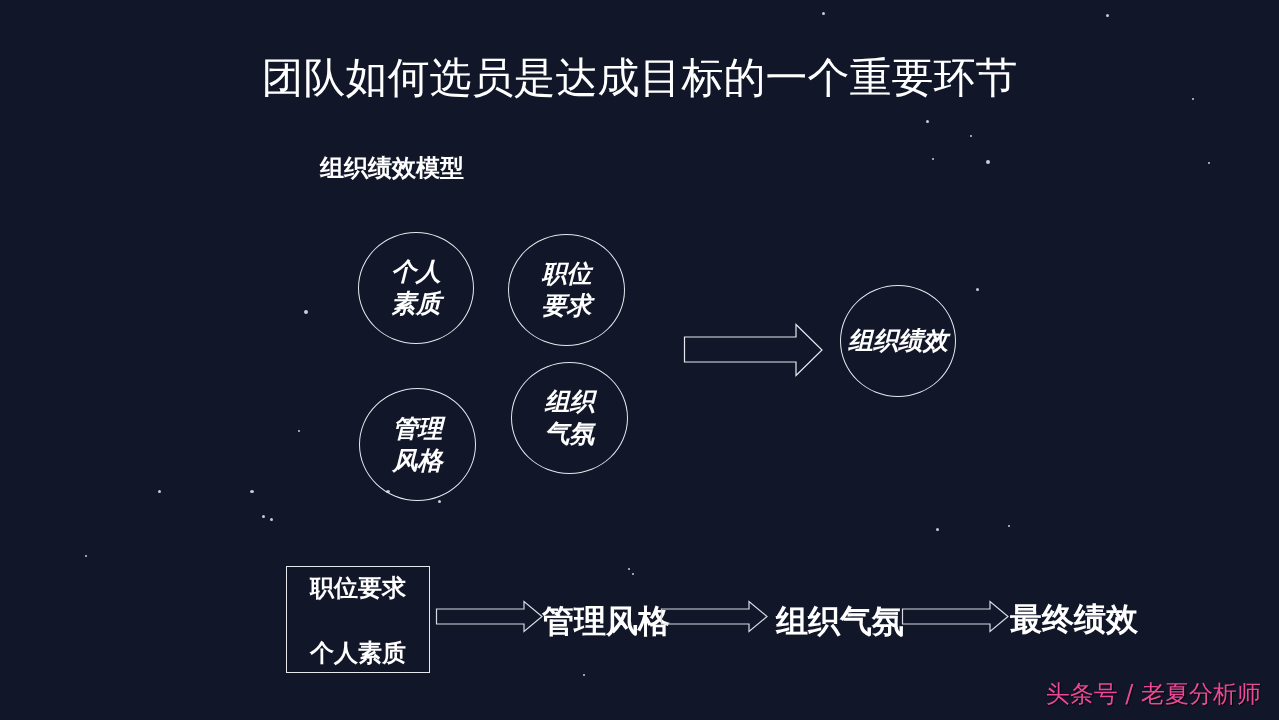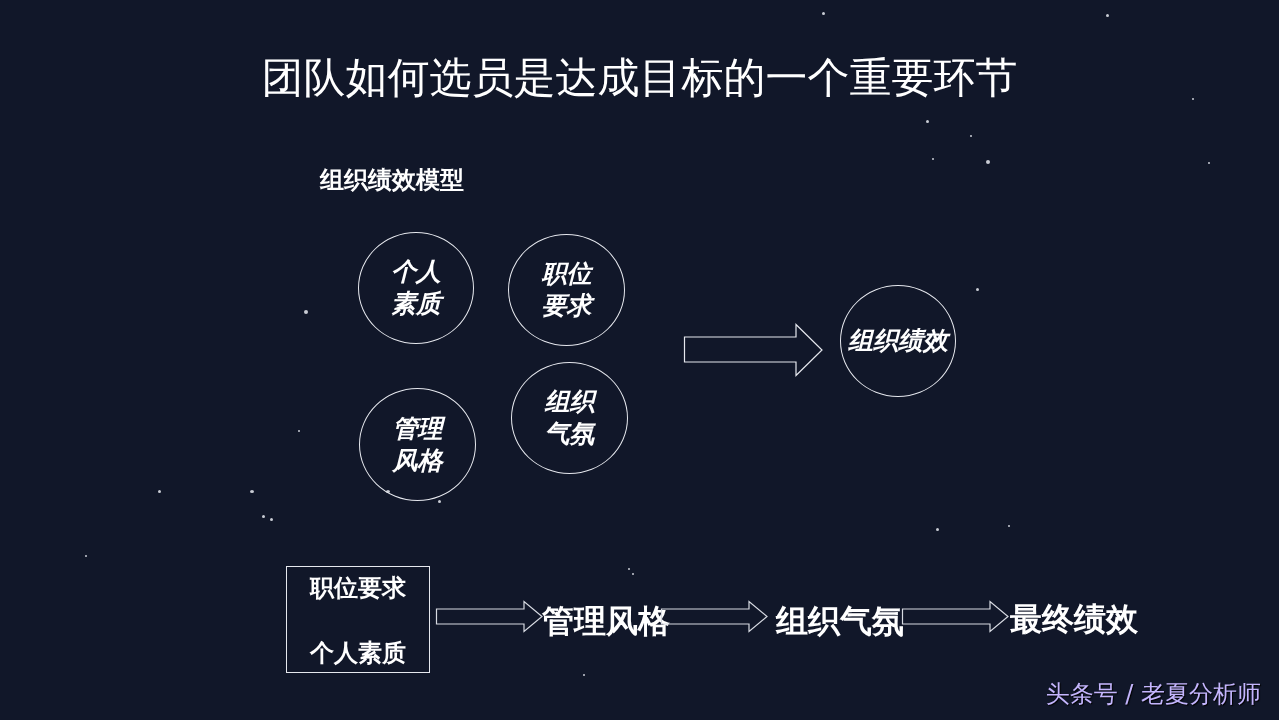--- a/index.html
+++ b/index.html
@@ -3,33 +3,33 @@
 <meta charset="utf-8">
 <style>
   html, body { margin:0; padding:0; }
   body {
     width:1279px; height:720px; overflow:hidden; position:relative;
     background:#111729;
     font-family:"DejaVu Sans", sans-serif; color:#ffffff;
   }
   .abs { position:absolute; }
   .title { left:0; width:1279px; top:50px; text-align:center; font-size:42px; font-weight:normal; letter-spacing:0px; }
-  .subtitle { left:320px; top:164px; font-size:24px; font-weight:bold; }
+  .subtitle { left:320px; top:152px; font-size:24px; font-weight:bold; }
   .circle {
     position:absolute; border:1.5px solid #e6e8ee; border-radius:50%;
     display:flex; align-items:center; justify-content:center; text-align:center;
     font-weight:bold; font-size:25px; line-height:32px; box-sizing:border-box;font-style:italic;
   }
   .box {
     position:absolute; border:1.5px solid #e6e8ee; box-sizing:border-box;
     font-weight:bold; font-size:24px; text-align:center;
   }
   .flow-label { position:absolute; font-weight:bold; font-size:32px; }
   .star { position:absolute; background:#c9ccd4; border-radius:50%; }
-  .watermark { right:18px; bottom:10px; font-size:24px; color:#c4b5fd; text-shadow:1px 1px 1px #000; }
+  .watermark { right:18px; bottom:10px; font-size:24px; color:#ec4899; text-shadow:1px 1px 1px #000; }
   svg { position:absolute; overflow:visible; }
 </style>
 </head>
 <body>
 
 <div>
   <div class="star" style="left:822px;top:12px;width:3px;height:3px"></div>
   <div class="star" style="left:1106px;top:14px;width:3px;height:3px"></div>
   <div class="star" style="left:1192px;top:98px;width:2px;height:2px"></div>
   <div class="star" style="left:926px;top:120px;width:3px;height:3px"></div>

